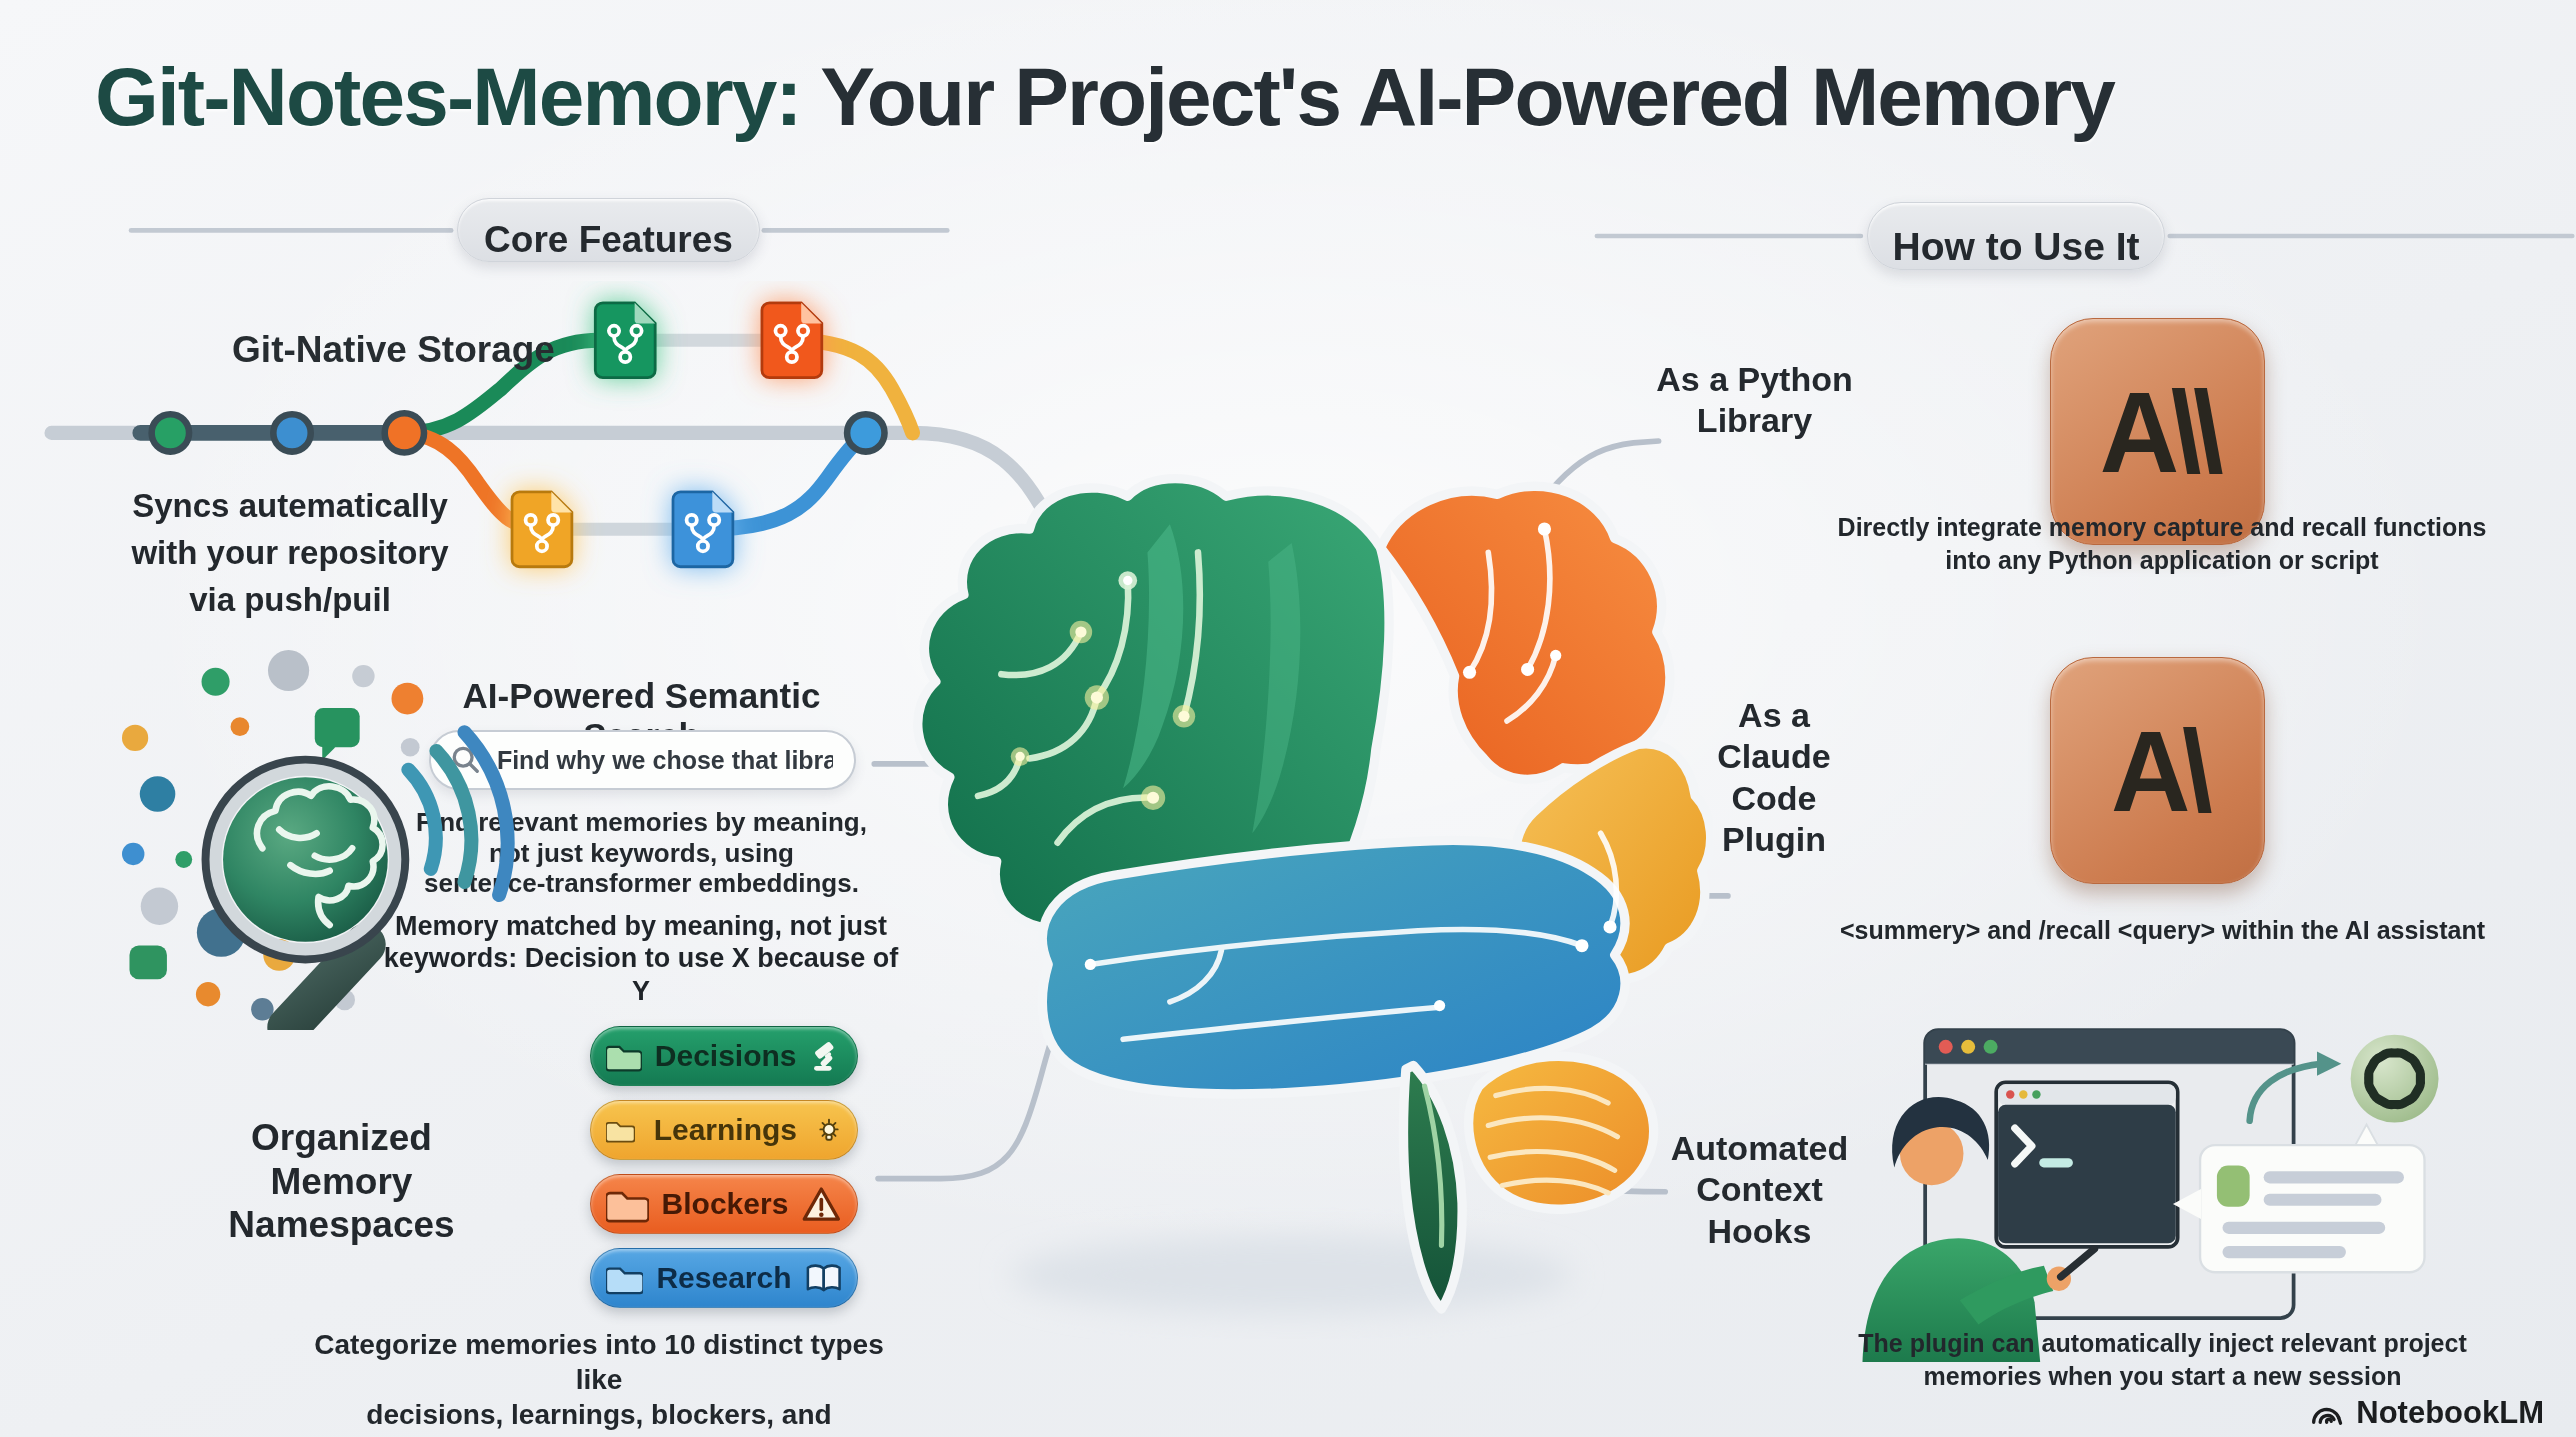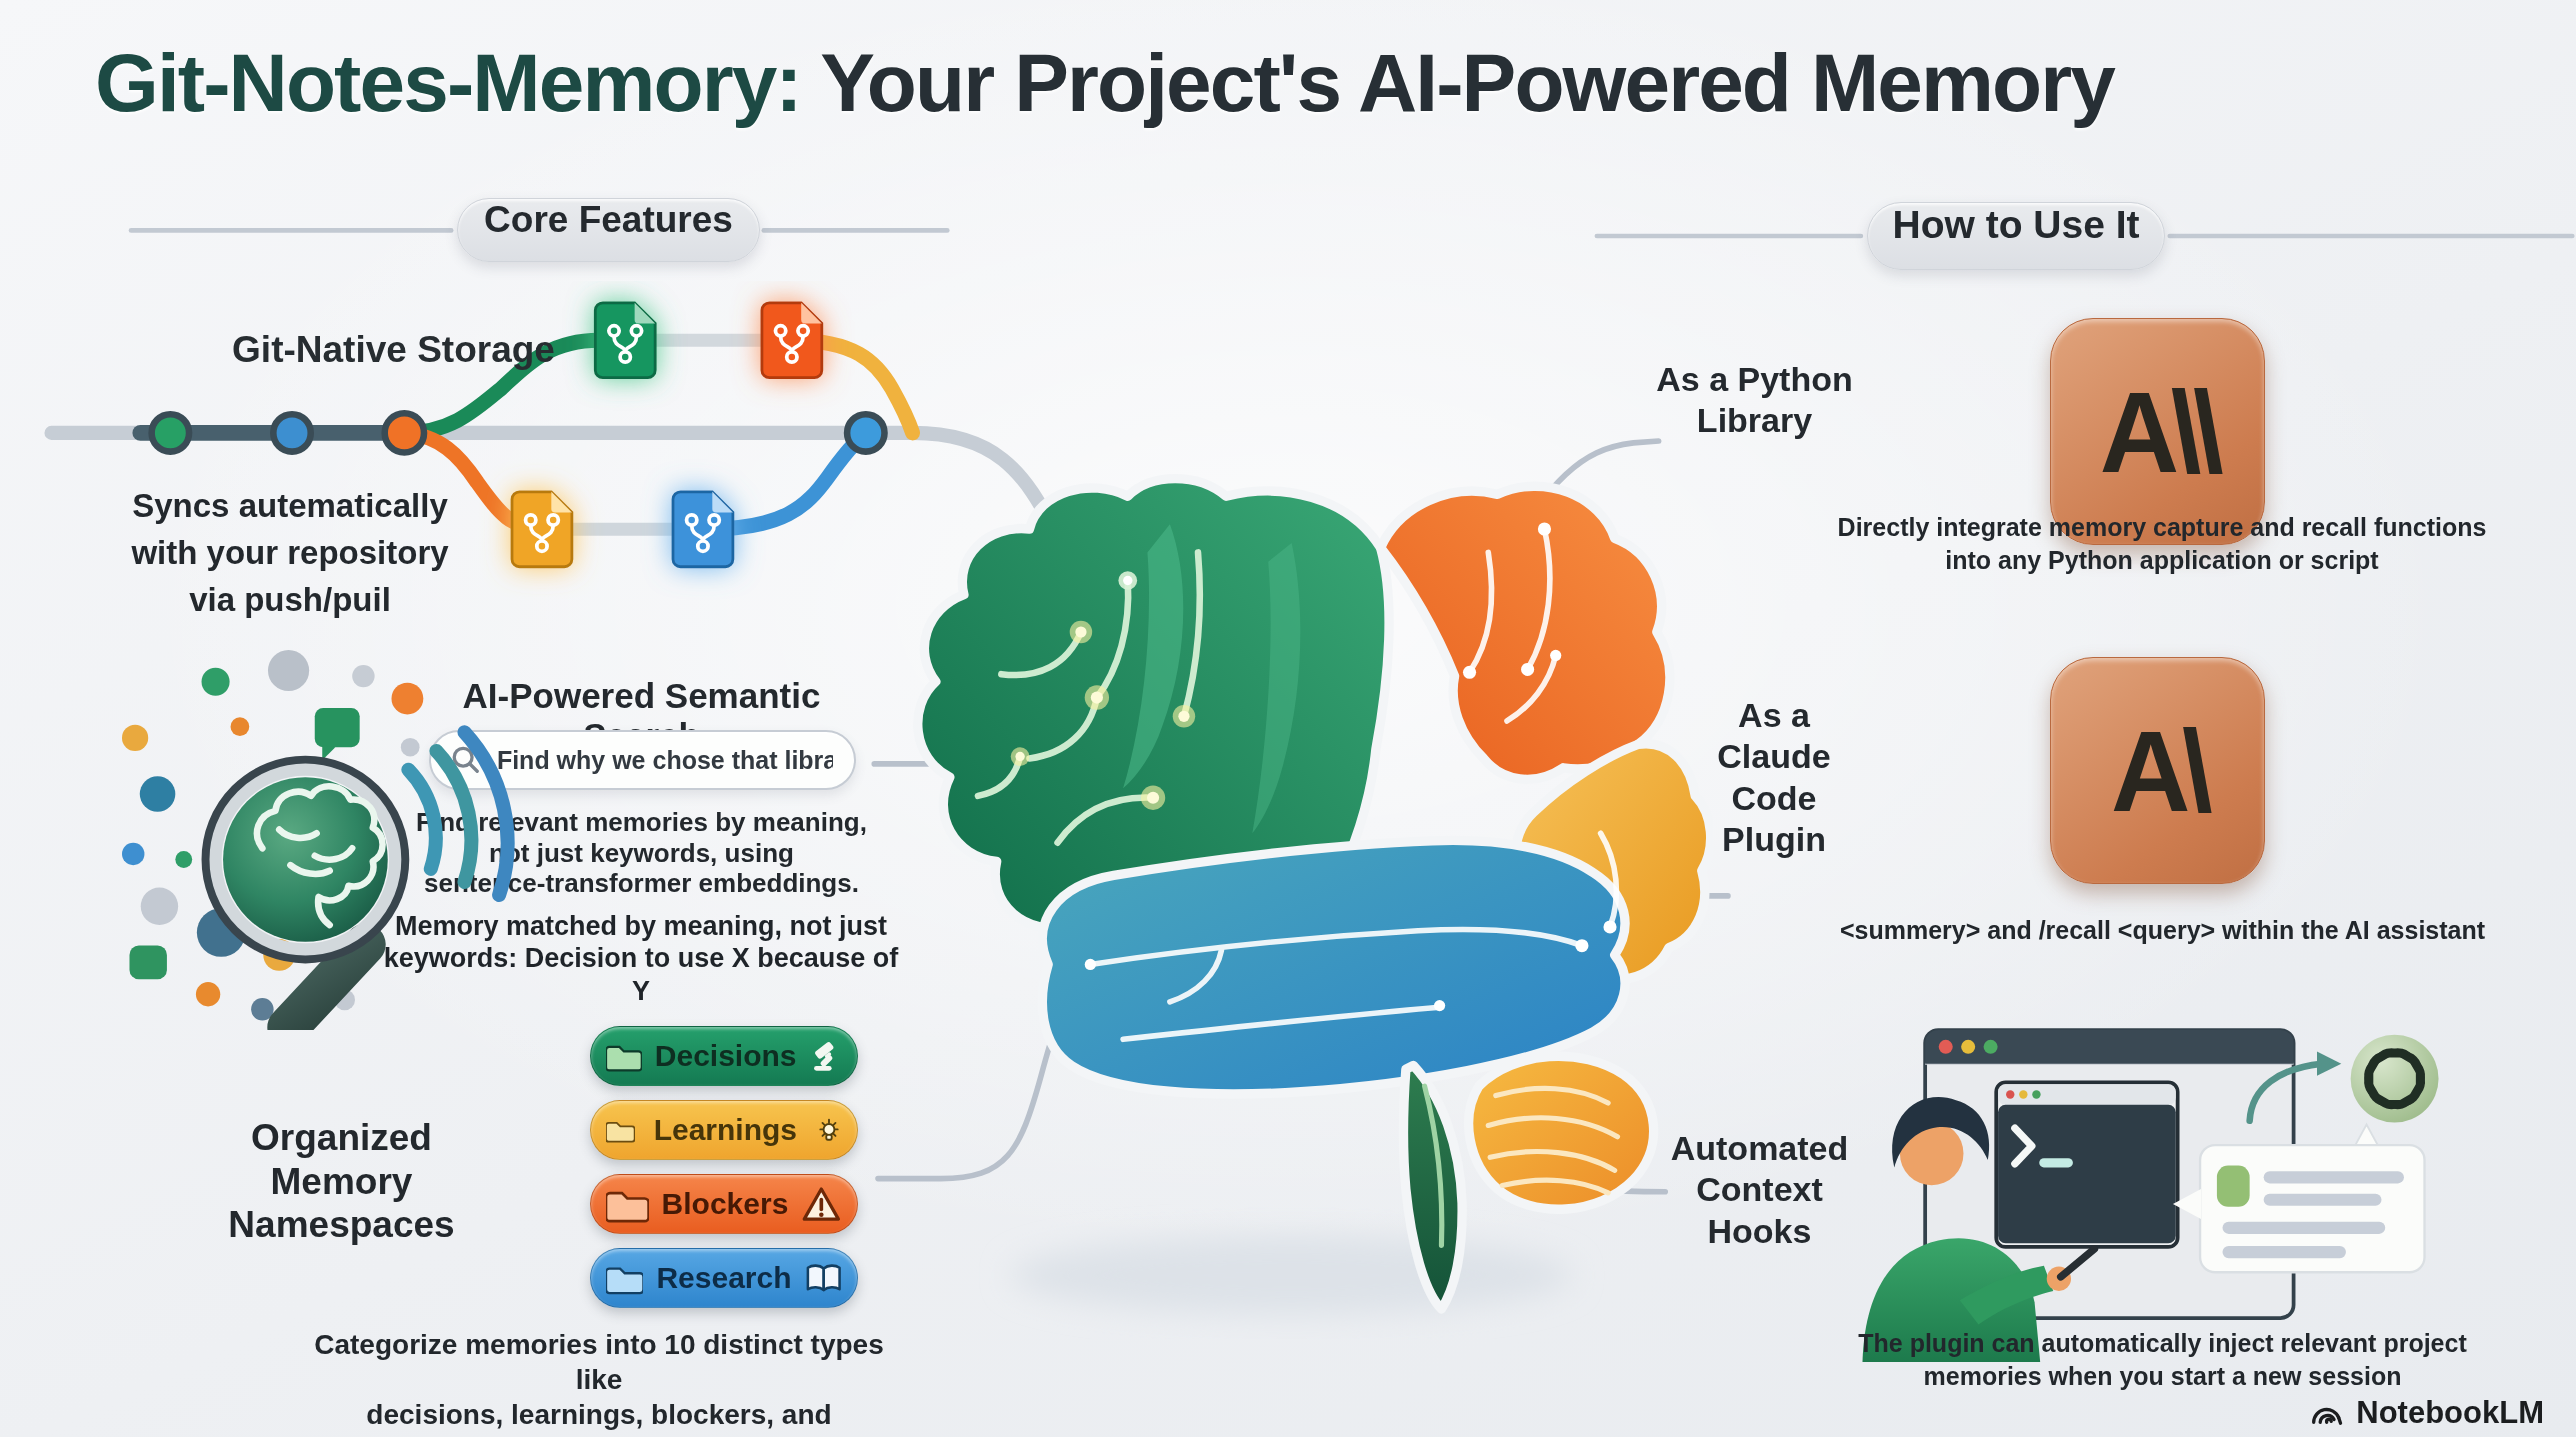--- a/index.html
+++ b/index.html
@@ -8,28 +8,28 @@
     font-family:"Liberation Sans","DejaVu Sans",sans-serif;
     background:
       radial-gradient(ellipse 1685px 936px at 50% 42%, rgba(255,255,255,.75), rgba(255,255,255,0) 70%),
       linear-gradient(155deg,#f6f7f9 0%,#eef0f3 55%,#e8ebef 100%);
     color:#23292e;
   }
   .abs{position:absolute;}
   .ctr{text-align:center;}
 
   
-  .title{left:0;top:36px;width:2209px;text-align:center;font-size:82px;font-weight:800;letter-spacing:-1.9px;white-space:nowrap;text-shadow:0 1.9px 2.8px rgba(255,255,255,.9);}
+  .title{left:0;top:50px;width:2209px;text-align:center;font-size:82px;font-weight:800;letter-spacing:-1.9px;white-space:nowrap;text-shadow:0 1.9px 2.8px rgba(255,255,255,.9);}
   .title .hl{color:#1d4a44;}
   .title .rest{color:#272f35;}
 
   
   .badge{background:linear-gradient(#e9ebee,#dcdfe4);border:1.9px solid #d0d4da;border-radius:37px;
     box-shadow:0 5.6px 13px rgba(60,70,85,.15), inset 0 1.9px 2.8px rgba(255,255,255,.8);
-    display:flex;align-items:flex-start;justify-content:center;font-weight:800;color:#24292e;}
+    display:flex;align-items:flex-end;justify-content:center;font-weight:800;color:#24292e;}
   .badge.core{left:457px;top:198px;width:301px;height:62px;font-size:37px;}
   .badge.howto{left:1867px;top:202px;width:296px;height:66px;font-size:39px;}
 
   
   .git-heading{left:197px;top:329px;width:393px;font-size:37px;font-weight:800;color:#272d31;}
   .git-caption{left:103px;top:483px;width:374px;font-size:33px;font-weight:700;color:#23282d;line-height:1.42;}
   .search-heading{left:403px;top:676px;width:477px;font-size:35px;font-weight:800;color:#24292e;}
   .search-box{left:429px;top:730px;width:427px;height:60px;background:#fdfefd;border:2.8px solid #c6ccd4;border-radius:32px;
     box-shadow:0 5.6px 11.2px rgba(70,80,95,.12), inset 0 1.9px 2.8px rgba(255,255,255,.9);
     display:flex;align-items:center;padding:0 19px;box-sizing:border-box;gap:13px;}

